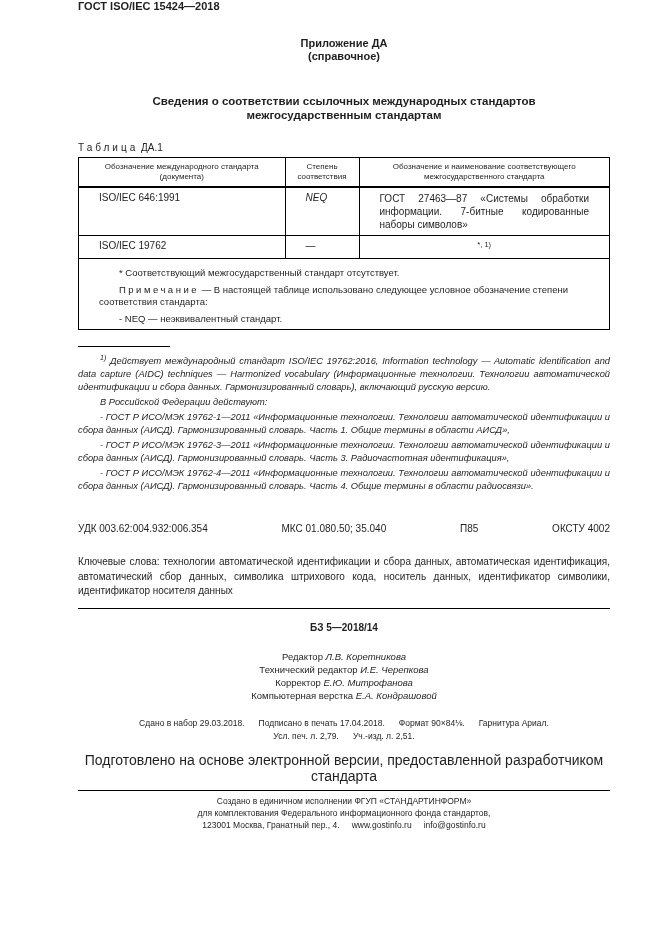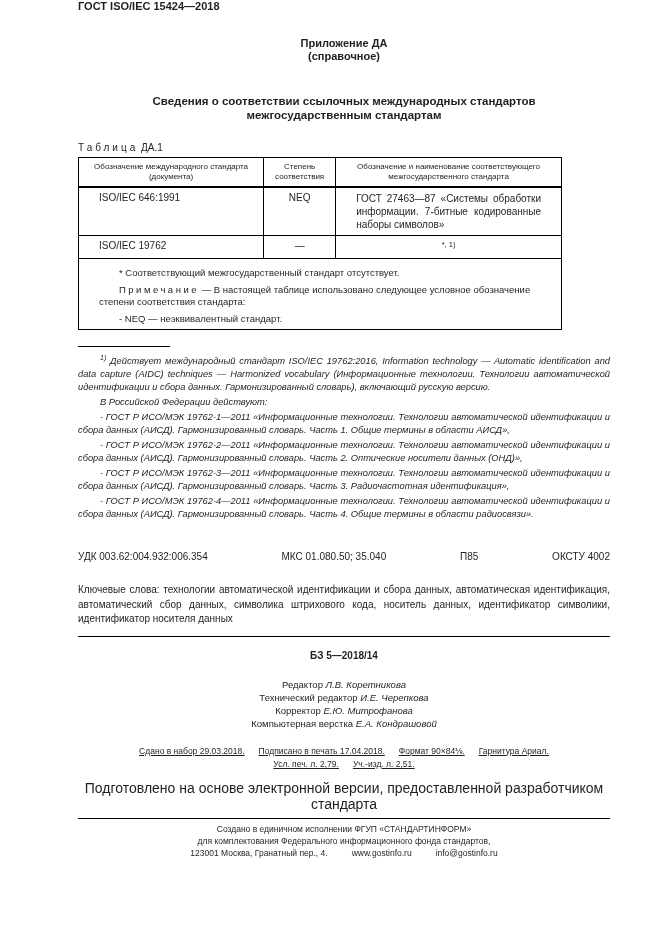--- a/index.html
+++ b/index.html
@@ -7,50 +7,50 @@
     width:661px;height:935px;background:#ffffff;
     font-family:"Liberation Sans",sans-serif;color:#1f1f1f;
     -webkit-font-smoothing:antialiased;
   }
   .content{margin-left:78px;width:532px;}
   .doc-header{font-weight:bold;font-size:11px;}
   .annex{margin-top:25px;text-align:center;font-weight:bold;font-size:11px;line-height:13px;}
   .doc-title{margin-top:31px;text-align:center;font-weight:bold;font-size:11.5px;line-height:14px;}
   .table-caption{margin-top:20px;font-size:10px;}
   .table-caption .spaced-word{letter-spacing:3px;}
-  table.std{border-collapse:collapse;width:484px;margin-top:4px;font-size:10px;border:1.5px solid #000;}
+  table.std{border-collapse:collapse;width:532px;margin-top:4px;font-size:10px;border:1.5px solid #000;}
   table.std th{
     font-size:8px;font-weight:normal;text-align:center;vertical-align:middle;
     padding:4px 6px;border:1px solid #000;border-bottom:2px solid #000;line-height:10px;
   }
   table.std td{border:1px solid #000;padding:4px 20px;vertical-align:top;}
   td.c-left{height:34px;}
-  td.c-center{text-align:center;}
+  td.c-center{text-align:left;font-style:italic;}
   td.c-just{text-align:justify;line-height:13px;}
   td.row2{height:14px;}
   .fn-mark-cell{text-align:center;font-size:7.5px;vertical-align:top;padding-top:2px;}
   td.note-cell{padding:2px 10px 7px 10px;font-size:9.5px;line-height:12.5px;}
   .note-cell p{margin:4px 0 0 0;text-indent:20px;}
   .note-label{letter-spacing:2.5px;}
   .footnote-rule{width:92px;border:0;border-top:1px solid #000;margin:16px 0 0 0;}
   .footnote{margin-top:4px;font-size:9.3px;font-style:italic;line-height:13px;text-align:justify;}
   .footnote p{margin:0 0 2px 0;text-indent:22px;}
   .footnote sup{font-size:7px;}
   .codes-row{margin-top:30px;display:flex;justify-content:space-between;font-size:10px;}
   .keywords{margin-top:21px;font-size:10px;line-height:14.5px;text-align:justify;}
   .rule-full{border:0;border-top:1.5px solid #000;margin:9px 0 0 0;}
   .bz{margin-top:13px;text-align:center;font-weight:bold;font-size:10px;}
   .credits{margin-top:17px;text-align:center;font-size:9.5px;line-height:13px;}
   .credits .name{font-style:italic;}
   .imprint{margin-top:15px;font-size:8.5px;line-height:13px;}
-  .imprint-row{display:flex;justify-content:center;gap:14px;text-decoration:underline;}
+  .imprint-row{display:flex;justify-content:center;gap:14px;}
   .prepared{margin-top:9px;text-align:center;font-size:14px;}
   .rule-thin{border:0;border-top:1px solid #000;margin:6px 0 0 0;}
   .footer-block{margin-top:4px;text-align:center;font-size:8.5px;line-height:12px;}
-  .footer-row{display:flex;justify-content:center;gap:24px;}
+  .footer-row{display:flex;justify-content:center;gap:12px;}
 </style>
 </head>
 <body>
 
 <div class="content">
 
   <div class="doc-header">ГОСТ ISO/IEC 15424—2018</div>
 
   <div class="annex">
     <div>Приложение ДА</div>
@@ -101,21 +101,20 @@
     </tr>
   </tbody>
     </table>
 
   <hr class="footnote-rule">
 
   <div class="footnote">
     <p><sup>1)</sup> <span>Действует международный стандарт ISO/IEC 19762:2016, Information technology — Automatic identification and data capture (AIDC) techniques — Harmonized vocabulary (Информационные технологии. Технологии автоматической идентификации и сбора данных. Гармонизированный словарь), включающий русскую версию.</span></p>
     <p>В Российской Федерации действуют:</p>
     <p>- ГОСТ Р ИСО/МЭК 19762-1—2011 «Информационные технологии. Технологии автоматической идентификации и сбора данных (АИСД). Гармонизированный словарь. Часть 1. Общие термины в области АИСД»,</p>
-    <p>- ГОСТ Р ИСО/МЭК 19762-2—2011 «Информационные технологии. Технологии автоматической идентификации и сбора данных (АИСД). Гармонизированный словарь. Часть 2. Оптические носители данных (ОНД)»,</p>
     <p>- ГОСТ Р ИСО/МЭК 19762-3—2011 «Информационные технологии. Технологии автоматической идентификации и сбора данных (АИСД). Гармонизированный словарь. Часть 3. Радиочастотная идентификация»,</p>
     <p>- ГОСТ Р ИСО/МЭК 19762-4—2011 «Информационные технологии. Технологии автоматической идентификации и сбора данных (АИСД). Гармонизированный словарь. Часть 4. Общие термины в области радиосвязи».</p>
   </div>
 
   <div class="codes-row">
     <span>УДК 003.62:004.932:006.354</span>
     <span>МКС 01.080.50; 35.040</span>
     <span>П85</span>
     <span>ОКСТУ 4002</span>
   </div>

